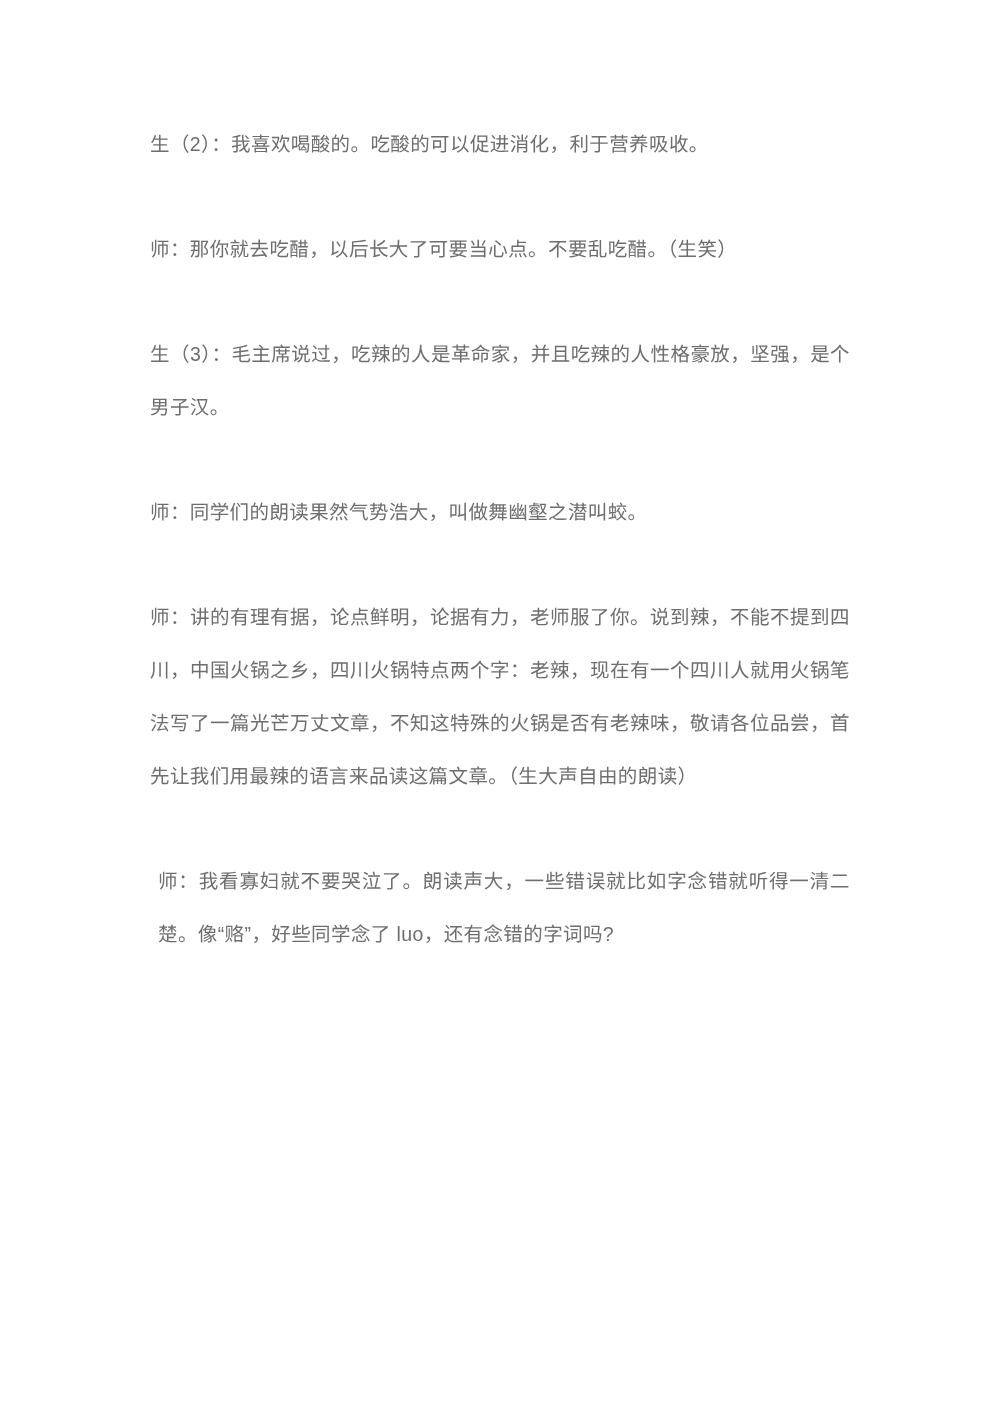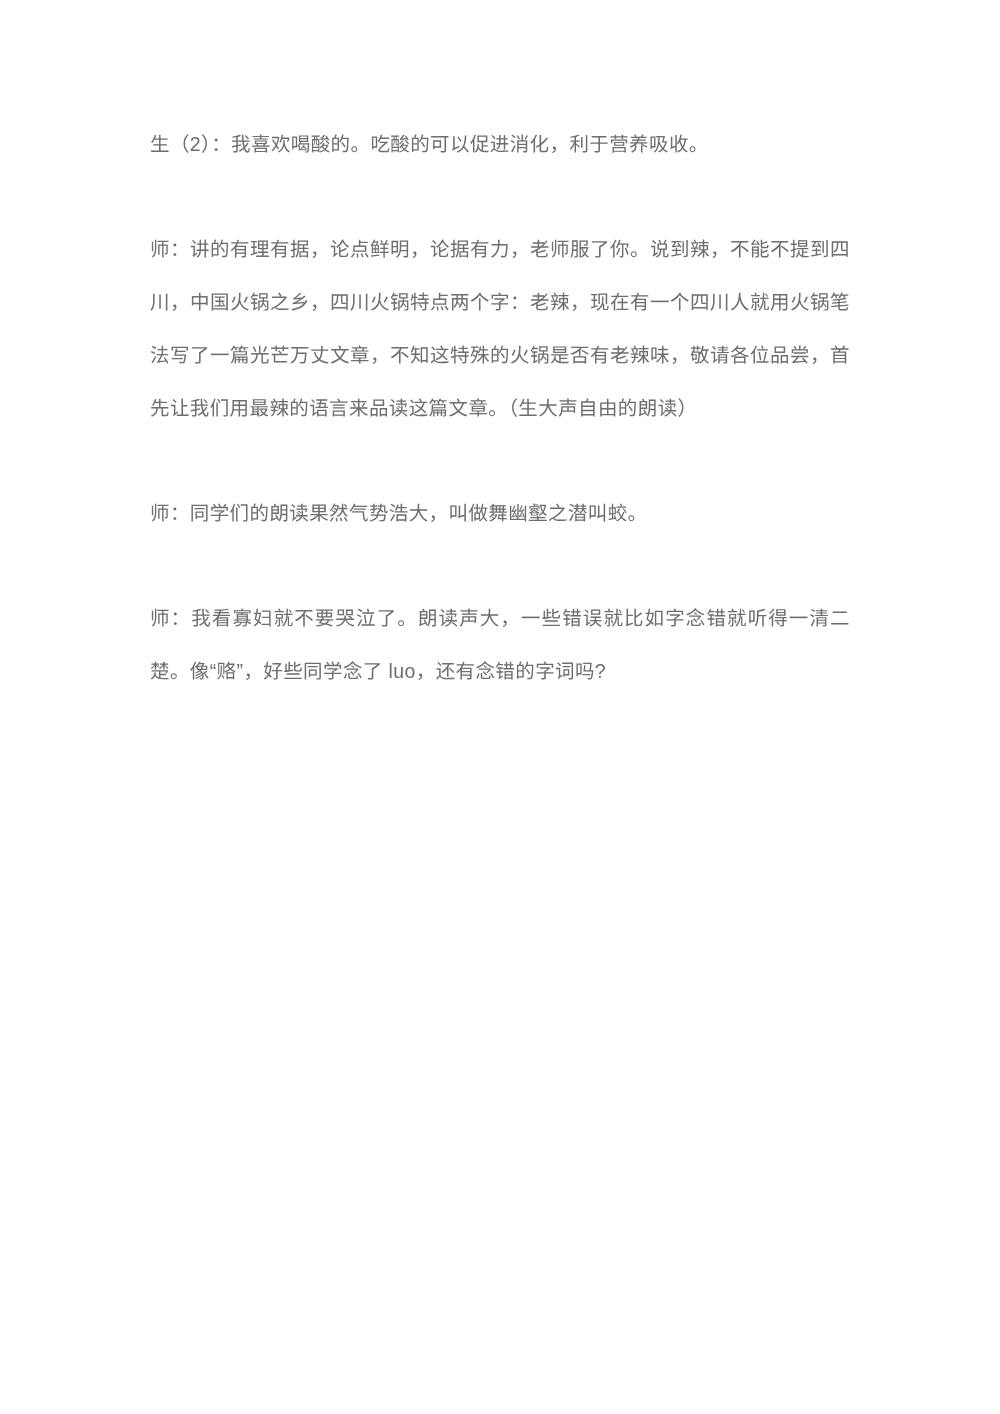--- a/index.html
+++ b/index.html
@@ -34,39 +34,42 @@
     color: #6e6e6e;
     letter-spacing: 0.4px;
     margin: 0 0 52px 0;
     text-align: justify;
     text-justify: inter-character;
     word-break: break-all;
     white-space: normal;
   }
   .para:last-child {
     margin-bottom: 0;
+    margin-left: 8px;
   }
   
   .para.multiline {
     margin-bottom: 52px;
   }
 </style>
 </head>
 <body>
 
 <div class="page">
   <div class="doc-body">
 
     <p class="para">生（2）：我喜欢喝酸的。吃酸的可以促进消化，利于营养吸收。</p>
 
+    <p class="para">师：那你就去吃醋，以后长大了可要当心点。不要乱吃醋。（生笑）</p>
 
 
 
+    <p class="para multiline">生（3）：毛主席说过，吃辣的人是革命家，并且吃辣的人性格豪放，坚强，是个男子汉。</p>
+
+    <p class="para">师：同学们的朗读果然气势浩大，叫做舞幽壑之潜叫蛟。</p>
 
     <p class="para multiline">师：讲的有理有据，论点鲜明，论据有力，老师服了你。说到辣，不能不提到四川，中国火锅之乡，四川火锅特点两个字：老辣，现在有一个四川人就用火锅笔法写了一篇光芒万丈文章，不知这特殊的火锅是否有老辣味，敬请各位品尝，首先让我们用最辣的语言来品读这篇文章。（生大声自由的朗读）</p>
-
-    <p class="para">师：同学们的朗读果然气势浩大，叫做舞幽壑之潜叫蛟。</p>
 
 
     <p class="para multiline">师：我看寡妇就不要哭泣了。朗读声大，一些错误就比如字念错就听得一清二楚。像“赂”，好些同学念了 luo，还有念错的字词吗?</p>
 
   </div>
 </div>
 
 </body></html>

